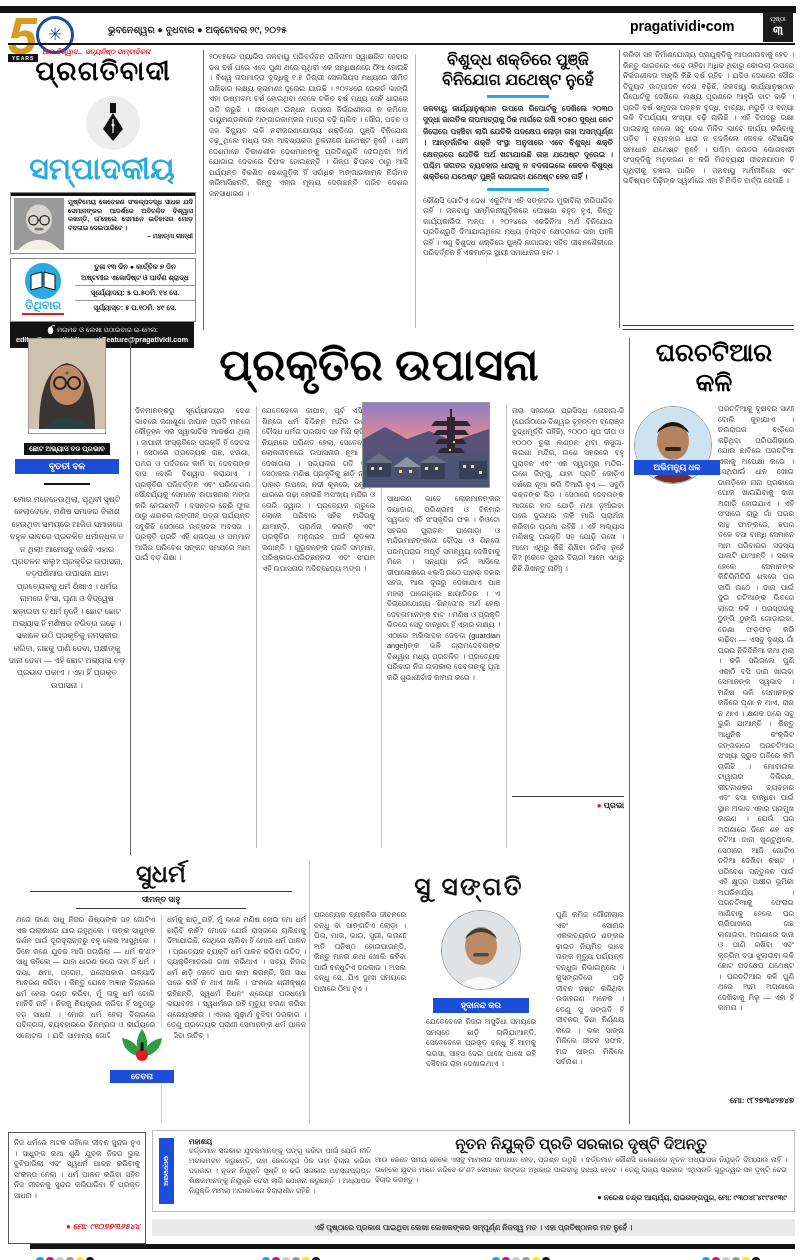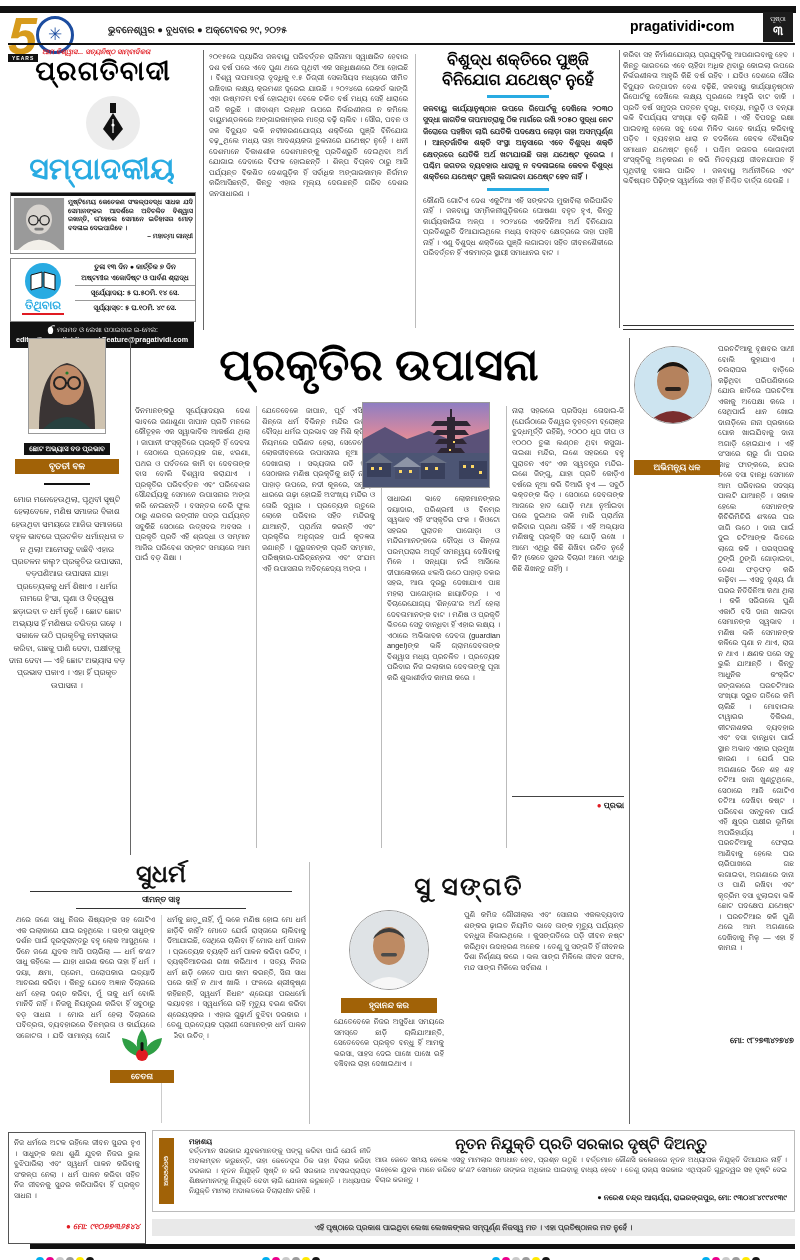--- a/index.html
+++ b/index.html
@@ -2,21 +2,21 @@
 <html><head>
 <meta charset="utf-8">
 <style>
   html,body{margin:0;padding:0;}
   body{width:800px;height:1260px;background:#fff;font-family:"Liberation Sans",sans-serif;color:#111;position:relative;overflow:hidden;}
   .abs{position:absolute;}
   .just{font-size:7.4px;line-height:1.42;text-align:justify;color:#1c1c1c;}
   .vrule{width:1px;background:#bbb;}
   .vrule.dark{background:#666;}
   .center{text-align:center;}
-  .bluebar{background:#a16207;color:#fff;font-weight:bold;text-align:center;}
+  .bluebar{background:#1d4ed8;color:#fff;font-weight:bold;text-align:center;}
   .blkbar{background:#121212;color:#fff;}
   .redtxt{color:#e01b22;}
   .sig{font-weight:bold;font-size:8px;text-align:right;}
   .dot{width:8px;height:8px;border-radius:50%;display:inline-block;margin-right:2px;}
   .d-c{background:#00aeef}.d-m{background:#ec008c}.d-g1{background:#c9c9c9}.d-g2{background:#9a9a9a}.d-y{background:#ffe800}.d-k{background:#151515}
   .hrule2{border-top:1px solid #333;border-bottom:1px solid #333;height:3px;}
 </style>
 </head>
 <body>
 
@@ -196,20 +196,21 @@
           <rect x="108" y="62" width="3" height="3"></rect>
           <rect x="116" y="68" width="3" height="3"></rect>
         <rect x="86" y="46" width="2" height="2"></rect>
           <rect x="90" y="38" width="2" height="2"></rect>
       </g>
     </svg>
   </div>
 
   <div class="abs vrule dark" style="left:629px;top:338px;height:786px;"></div>
   <div class="abs" style="left:634px;top:338px;width:160px;">
+    <div class="center" style="font-size:25px;font-weight:bold;color:#000;">ଘରଚଟିଆର କଳି</div>
     <div style="margin-top:6px;overflow:hidden;">
       <span style="float:left;margin:2px 6px 2px 0;width:76px;height:76px;border-radius:50%;overflow:hidden;border:1px solid #999;display:inline-block;">
         <svg width="76" height="76" viewBox="0 0 76 76">
           <rect width="76" height="76" fill="#cde4f0"></rect>
           <ellipse cx="38" cy="34" rx="16" ry="19" fill="#b5825d"></ellipse>
           <path d="M22 26 Q38 12 54 26 Q50 16 38 15 Q26 16 22 26 Z" fill="#191512"></path>
           <rect x="30" y="40" width="16" height="4" rx="2" fill="#2a211c"></rect>
           <path d="M12 76 Q38 52 64 76 Z" fill="#7a2e2e"></path>
         </svg>
       </span>
@@ -240,20 +241,21 @@
 
   <div class="abs" style="left:8px;top:1132px;width:138px;height:112px;border:1px solid #555;padding:5px;box-sizing:border-box;">
     <div class="just" style="height:84px;overflow:hidden;">ନିଜ ଧର୍ମରେ ଅଟଳ ରହିଲେ ଜୀବନ ସୁନ୍ଦର ହୁଏ । ସାଧୁଙ୍କ କଥା ଶୁଣି ଯୁବକ ନିଜର ଭୁଲ ବୁଝିପାରିଲା ଏବଂ ସ୍ୱଧର୍ମ ପାଳନ କରିବାକୁ ସଂକଳ୍ପ ନେଲା । ଧର୍ମ ପାଳନ କରିବା ସହିତ ନିଜ ଜୀବନକୁ ସୁନ୍ଦର କରିପାରିବା ହିଁ ପ୍ରକୃତ ସାଧନା ।</div>
     <div class="sig redtxt" style="font-style:italic;">● ମୋ: ୯୧୦୭୭୩୬୫୪୪</div>
   </div>
 
   <div class="abs vrule" style="left:309px;top:862px;height:262px;"></div>
   <div class="abs" style="left:314px;top:872px;width:310px;">
     <div class="center" style="font-size:25px;font-weight:bold;letter-spacing:2px;">ସୁ ସଙ୍ଗତି</div>
     <div style="display:flex;margin-top:8px;">
+      <div class="just" style="flex:0 0 92px;height:218px;overflow:hidden;">ପ୍ରତ୍ୟେକ ବ୍ୟକ୍ତିର ଜୀବନରେ ବନ୍ଧୁ ବା ସାଙ୍ଗଟିଏ ଲୋଡ଼ା । ପିତା, ମାତା, ଭାଇ, ସ୍ତ୍ରୀ, ଭଉଣୀ ଅତି ଘନିଷ୍ଠ ହୋଇପାରନ୍ତି, କିନ୍ତୁ ମନର କଥା ଖୋଲି କହିବା ପାଇଁ ବନ୍ଧୁଟିଏ ଦରକାର । ଅସଲ ବନ୍ଧୁ ସେ, ଯିଏ ଦୁଃଖ ସମୟରେ ପାଖରେ ଠିଆ ହୁଏ ।</div>
       <div style="flex:0 0 110px;margin:0 20px;text-align:center;">
         <span style="display:inline-block;width:78px;height:78px;border-radius:50%;overflow:hidden;border:1px solid #999;">
           <svg width="78" height="78" viewBox="0 0 78 78">
             <rect width="78" height="78" fill="#dfe3e6"></rect>
             <ellipse cx="39" cy="35" rx="16" ry="19" fill="#bd8a63"></ellipse>
             <path d="M23 28 Q39 14 55 28 Q51 18 39 17 Q27 18 23 28 Z" fill="#3c3c3c"></path>
             <rect x="31" y="42" width="16" height="3.4" rx="1.7" fill="#4a4a4a"></rect>
             <path d="M13 78 Q39 54 65 78 Z" fill="#f7f7f7"></path>
           </svg>
         </span>

